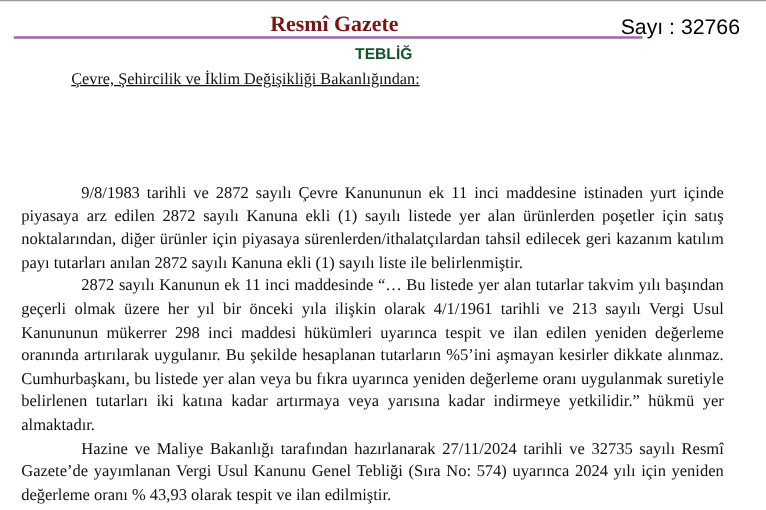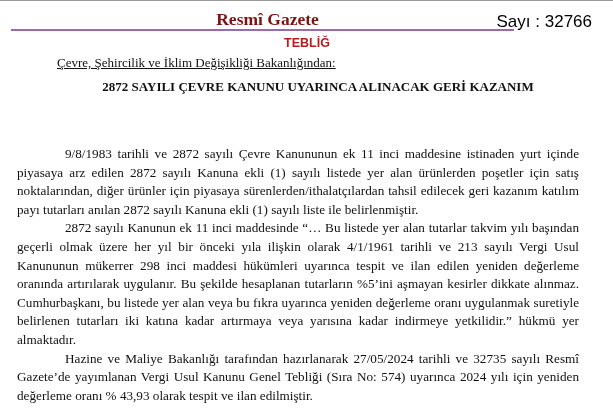--- a/index.html
+++ b/index.html
@@ -3,21 +3,21 @@
   <meta charset="utf-8">
   <style>
     html, body { margin: 0; padding: 0; background: #ffffff; }
     body { width: 613px; height: 408px; overflow: hidden; position: relative; }
     .topline { position: absolute; left: 0; top: 0; width: 613px; height: 1px; background: #9a9a9a; }
     .header { position: absolute; left: 11px; top: 6px; width: 502px; height: 24px; }
     .hdr-date { position: absolute; left: 0; top: 6px; font-family: "Liberation Sans", sans-serif; font-size: 11.5px; color: #000; letter-spacing: -0.2px; }
     .hdr-title { position: absolute; left: 0; right: 0; top: 3px; text-align: center; font-family: "Liberation Serif", serif; font-weight: bold; font-size: 17.5px; color: #7b1515; padding-left: 11px; }
     .hdr-sayi { position: absolute; right: -79px; top: 6px; font-family: "Liberation Sans", sans-serif; font-size: 17px; color: #000; }
     .hdr-rule { position: absolute; left: 11px; top: 29px; width: 503px; height: 2px; background: #9b6aa7; }
-    .section { position: absolute; left: 0; right: 0; top: 36px; text-align: center; font-family: "Liberation Sans", sans-serif; font-weight: bold; font-size: 12.5px; color: #b91c1c; padding-left: 1px; }
+    .section { position: absolute; left: 0; right: 0; top: 36px; text-align: center; font-family: "Liberation Sans", sans-serif; font-weight: bold; font-size: 12.5px; color: #14532d; padding-left: 1px; }
     .doc { position: absolute; left: 17px; width: 562px; font-family: "Liberation Serif", serif; font-size: 13.2px; color: #111; line-height: 18.6px; }
     .ministry { position: absolute; left: 57px; top: 55px; font-family: "Liberation Serif", serif; font-size: 13px; color: #111; text-decoration: underline; }
     .doc-title { position: absolute; left: 0; right: 0; top: 77px; text-align: center; font-family: "Liberation Serif", serif; font-weight: bold; font-size: 13px; color: #111; line-height: 20px; padding-left: 23px; }
     .body { top: 145px; text-align: justify; }
     .body p { margin: 0; text-indent: 48px; }
   </style>
 </head>
 <body>
 
 <div class="topline"></div>
@@ -26,22 +26,21 @@
   <div class="hdr-title">Resmî Gazete</div>
   <span class="hdr-sayi">Sayı : 32766</span>
 </div>
 <div class="hdr-rule"></div>
 
 <div class="section">TEBLİĞ</div>
 
 <div class="ministry">Çevre, Şehircilik ve İklim Değişikliği Bakanlığından:</div>
 
 <div class="doc-title">
-  <div>2872 SAYILI ÇEVRE KANUNU UYARINCA ALINACAK GERİ KAZANIM</div>
 </div>
 
 <div class="doc body">
   <p>9/8/1983 tarihli ve 2872 sayılı Çevre Kanununun ek 11 inci maddesine istinaden yurt içinde piyasaya arz edilen 2872 sayılı Kanuna ekli (1) sayılı listede yer alan ürünlerden poşetler için satış noktalarından, diğer ürünler için piyasaya sürenlerden/ithalatçılardan tahsil edilecek geri kazanım katılım payı tutarları anılan 2872 sayılı Kanuna ekli (1) sayılı liste ile belirlenmiştir.</p>
   <p>2872 sayılı Kanunun ek 11 inci maddesinde “… Bu listede yer alan tutarlar takvim yılı başından geçerli olmak üzere her yıl bir önceki yıla ilişkin olarak 4/1/1961 tarihli ve 213 sayılı Vergi Usul Kanununun mükerrer 298 inci maddesi hükümleri uyarınca tespit ve ilan edilen yeniden değerleme oranında artırılarak uygulanır. Bu şekilde hesaplanan tutarların %5’ini aşmayan kesirler dikkate alınmaz. Cumhurbaşkanı, bu listede yer alan veya bu fıkra uyarınca yeniden değerleme oranı uygulanmak suretiyle belirlenen tutarları iki katına kadar artırmaya veya yarısına kadar indirmeye yetkilidir.” hükmü yer almaktadır.</p>
-  <p>Hazine ve Maliye Bakanlığı tarafından hazırlanarak 27/05/2024 tarihli ve 32735 sayılı Resmî Gazete’de yayımlanan Vergi Usul Kanunu Genel Tebliği (Sıra No: 574) uyarınca 2024 yılı için yeniden değerleme oranı % 43,93 olarak tespit ve ilan edilmiştir.</p>
+  <p>Hazine ve Maliye Bakanlığı tarafından hazırlanarak 27/11/2024 tarihli ve 32735 sayılı Resmî Gazete’de yayımlanan Vergi Usul Kanunu Genel Tebliği (Sıra No: 574) uyarınca 2024 yılı için yeniden değerleme oranı % 43,93 olarak tespit ve ilan edilmiştir.</p>
   <p>Bu duruma binaen, 2872 sayılı Kanuna ekli (1) sayılı listede yer alan geri kazanım katılım payı tutarları 1/1/2025 tarihinden itibaren aşağıda belirtilen miktarlarda uygulanacaktır.</p>
 
 </div>
 
 </body></html>

